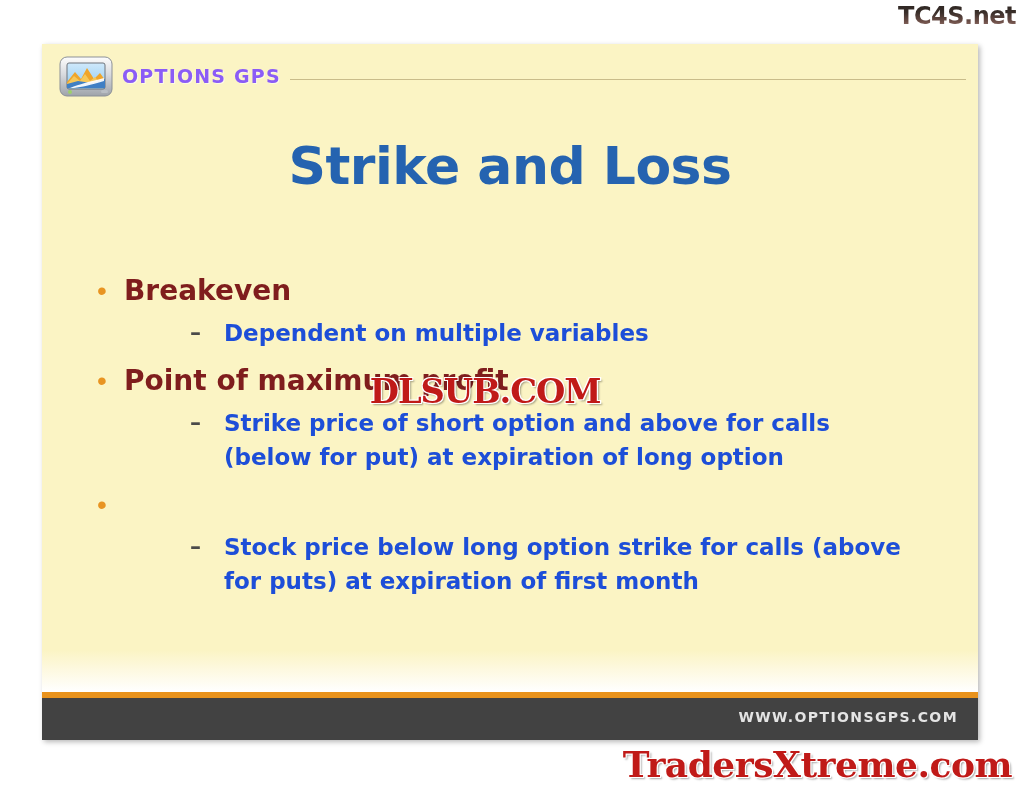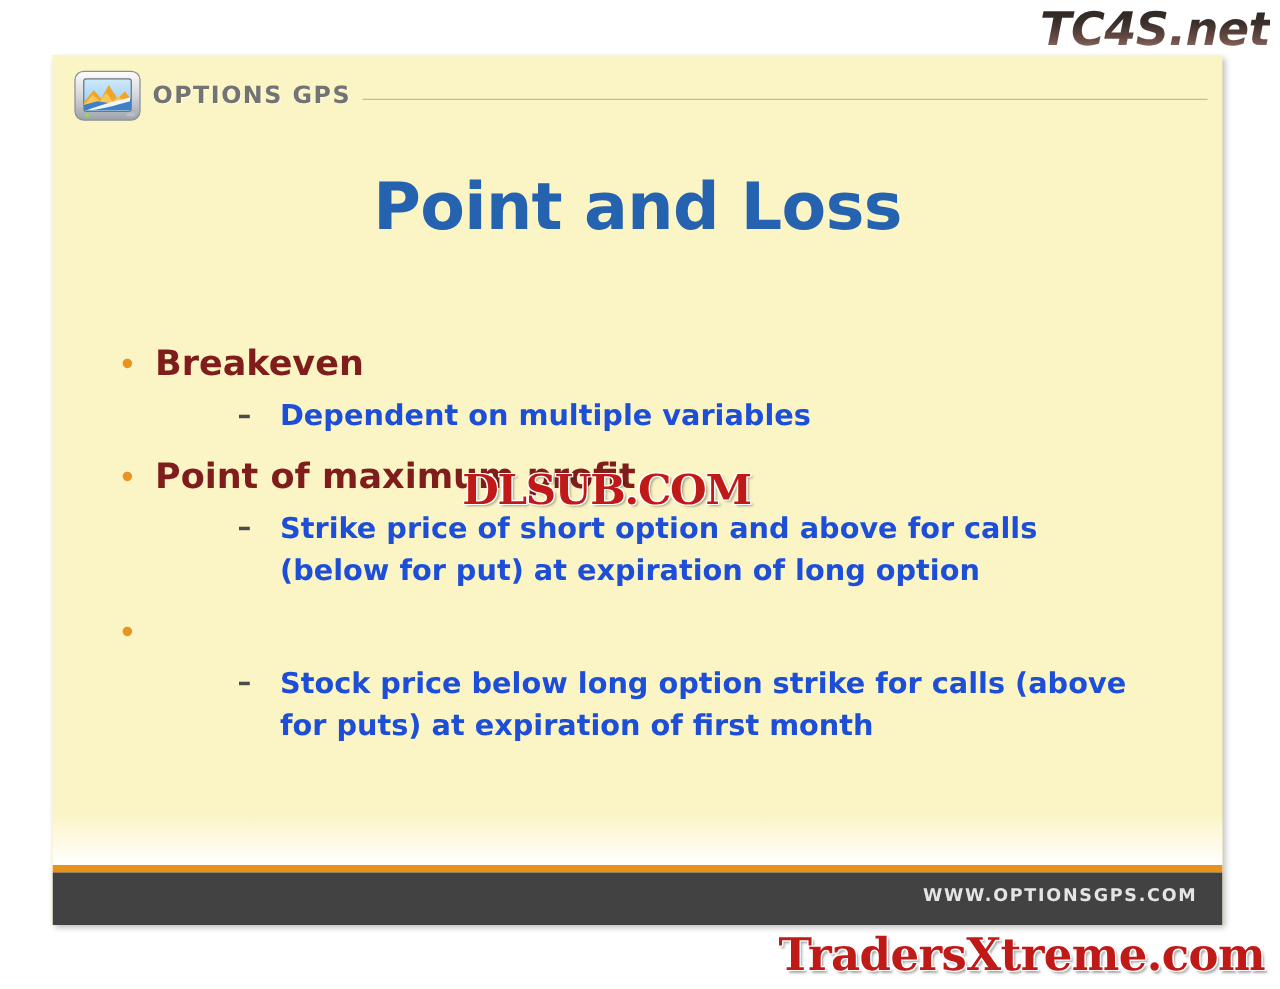--- a/index.html
+++ b/index.html
@@ -15,31 +15,30 @@
     font-family: "Liberation Sans", sans-serif;
   }
 
   
   #tc4s-brand {
     position: absolute;
     top: 2px;
     right: 8px;
     font-family: "DejaVu Sans", sans-serif;
     font-weight: bold;
-    font-size: 37px;
+    font-size: 24px;
     letter-spacing: -0.5px;
     background: linear-gradient(180deg, #2a2320 0%, #3a2f2a 38%, #6d4f48 70%, #a98d86 100%);
     -webkit-background-clip: text;
     background-clip: text;
     color: transparent;
     -webkit-text-fill-color: transparent;
     text-shadow: none;
     white-space: nowrap;
     z-index: 40;
-    font-style: italic;
   }
 
   
   #slide {
     position: absolute;
     left: 42px;
     top: 44px;
     width: 936px;
     height: 696px;
     background: #fbf4c4;
@@ -62,21 +61,21 @@
     height: 46px;
   }
   #logo-wordmark {
     position: absolute;
     left: 80px;
     top: 21px;
     font-family: "DejaVu Sans", sans-serif;
     font-weight: bold;
     font-size: 19px;
     letter-spacing: 1.2px;
-    color: #737373;
+    color: #8b5cf6;
     text-shadow: 1px 1px 0 rgba(255,255,255,0.6);
     white-space: nowrap;
   }
   #header-rule {
     position: absolute;
     left: 248px;
     top: 35px;
     right: 12px;
     height: 1px;
     background: #c9bc8a;
@@ -248,21 +247,21 @@
         <rect x="43" y="36" width="7" height="3" rx="1.5" fill="#b9bec4"></rect>
         <circle cx="12" cy="38" r="2" fill="#9ccf6a"></circle>
       </svg>
     </span>
 
     <div id="logo-wordmark">OPTIONS GPS</div>
 
     <div id="header-rule"></div>
   </div>
 
-  <div id="slide-title">Point and Loss</div>
+  <div id="slide-title">Strike and Loss</div>
 
   <div id="slide-body">
 
     <div class="group">
       <div class="l1">
         <span class="l1-marker">•</span>
         <span class="l1-text">Breakeven</span>
       </div>
       <div class="l2">
         <span class="l2-marker">–</span>

